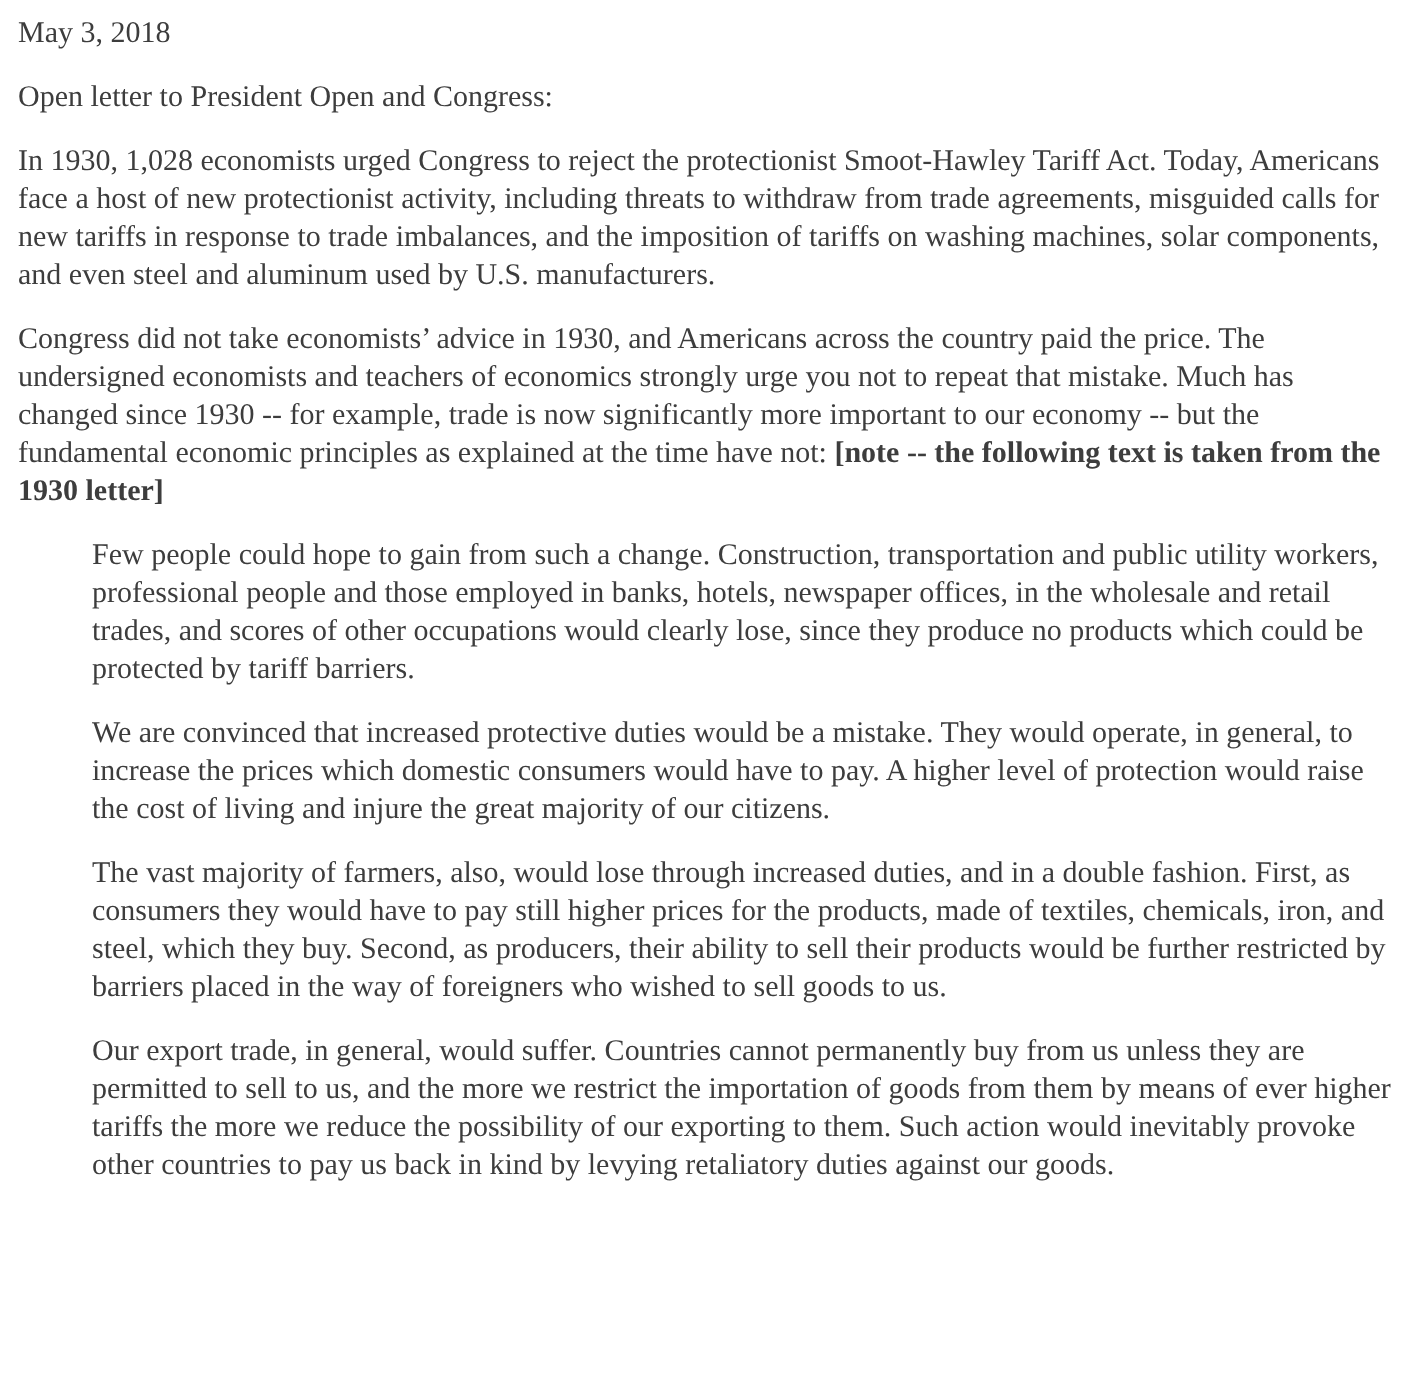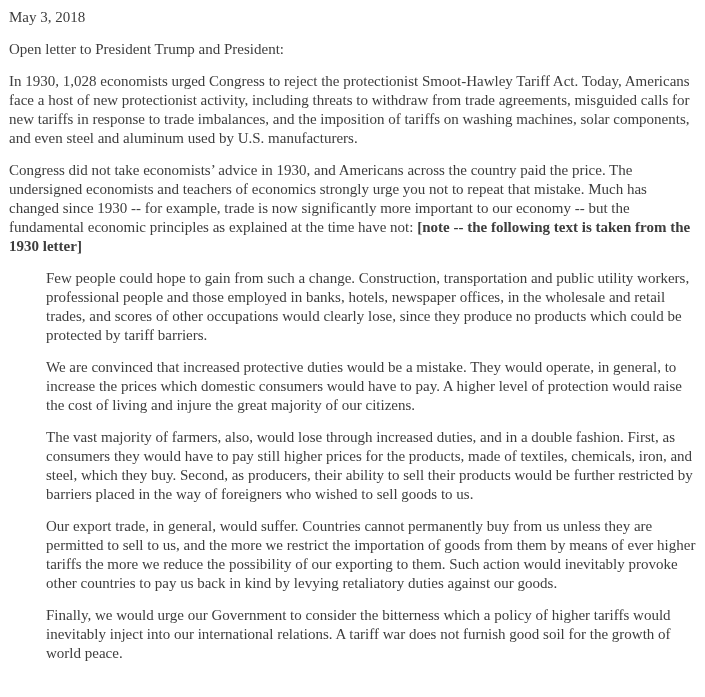--- a/index.html
+++ b/index.html
@@ -29,27 +29,26 @@
     font-weight: bold;
   }
 </style>
 </head>
 <body>
 
 <div class="page">
 
   <p class="para">May 3, 2018</p>
 
-  <p class="para">Open letter to President Trump and President:</p>
+  <p class="para">Open letter to President Open and Congress:</p>
 
   <p class="para">In 1930, 1,028 economists urged Congress to reject the protectionist Smoot-Hawley Tariff Act. Today, Americans face a host of new protectionist activity, including threats to withdraw from trade agreements, misguided calls for new tariffs in response to trade imbalances, and the imposition of tariffs on washing machines, solar components, and even steel and aluminum used by U.S. manufacturers.</p>
 
   <p class="para"><span>Congress did not take economists’ advice in 1930, and Americans across the country paid the price. The undersigned economists and teachers of economics strongly urge you not to repeat that mistake. Much has changed since 1930 -- for example, trade is now significantly more important to our economy -- but the fundamental economic principles as explained at the time have not: </span><span class="bold-note">[note -- the following text is taken from the 1930 letter]</span></p>
 
   <div class="quoted">
     <p class="para">Few people could hope to gain from such a change. Construction, transportation and public utility workers, professional people and those employed in banks, hotels, newspaper offices, in the wholesale and retail trades, and scores of other occupations would clearly lose, since they produce no products which could be protected by tariff barriers.</p>
     <p class="para">We are convinced that increased protective duties would be a mistake. They would operate, in general, to increase the prices which domestic consumers would have to pay. A higher level of protection would raise the cost of living and injure the great majority of our citizens.</p>
     <p class="para">The vast majority of farmers, also, would lose through increased duties, and in a double fashion. First, as consumers they would have to pay still higher prices for the products, made of textiles, chemicals, iron, and steel, which they buy. Second, as producers, their ability to sell their products would be further restricted by barriers placed in the way of foreigners who wished to sell goods to us.</p>
     <p class="para">Our export trade, in general, would suffer. Countries cannot permanently buy from us unless they are permitted to sell to us, and the more we restrict the importation of goods from them by means of ever higher tariffs the more we reduce the possibility of our exporting to them. Such action would inevitably provoke other countries to pay us back in kind by levying retaliatory duties against our goods.</p>
-    <p class="para">Finally, we would urge our Government to consider the bitterness which a policy of higher tariffs would inevitably inject into our international relations. A tariff war does not furnish good soil for the growth of world peace.</p>
   </div>
 
 </div>
 
 </body></html>

